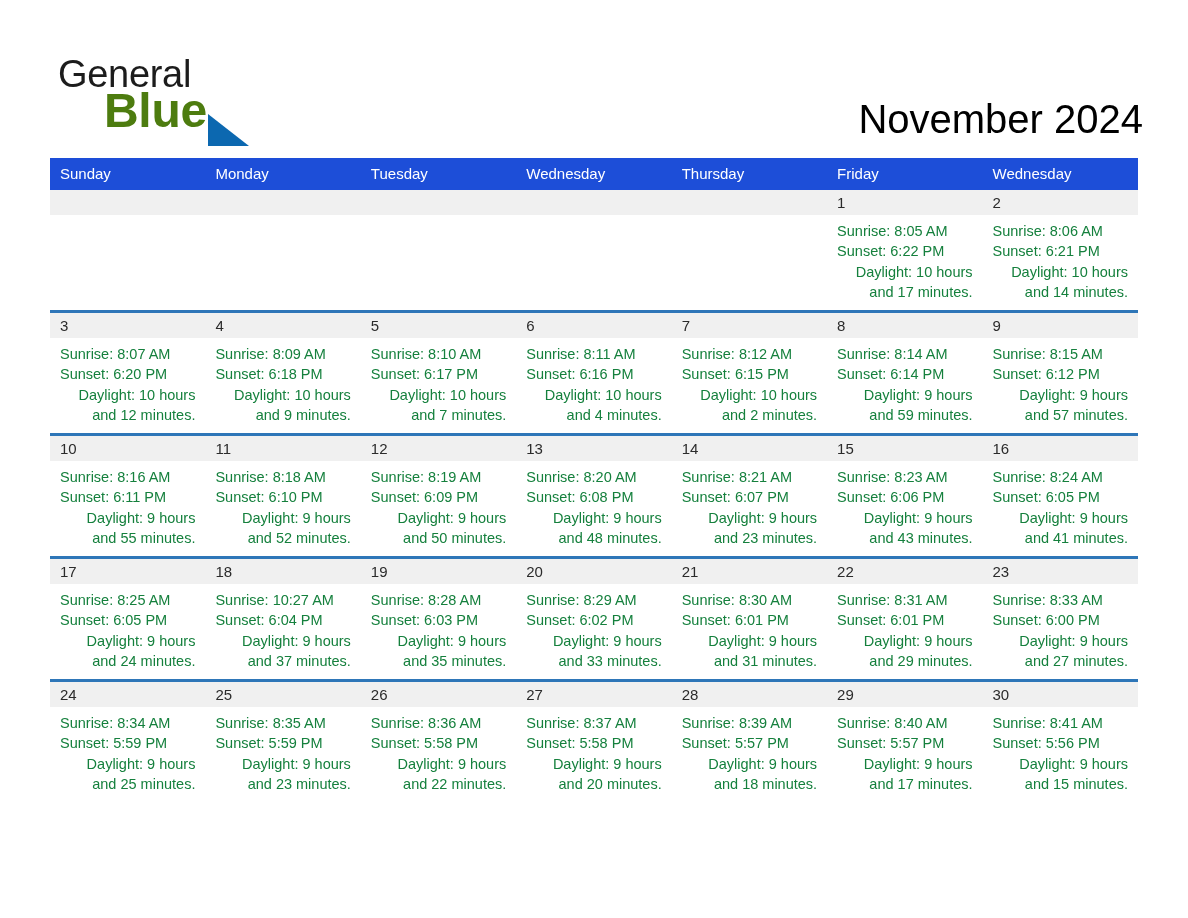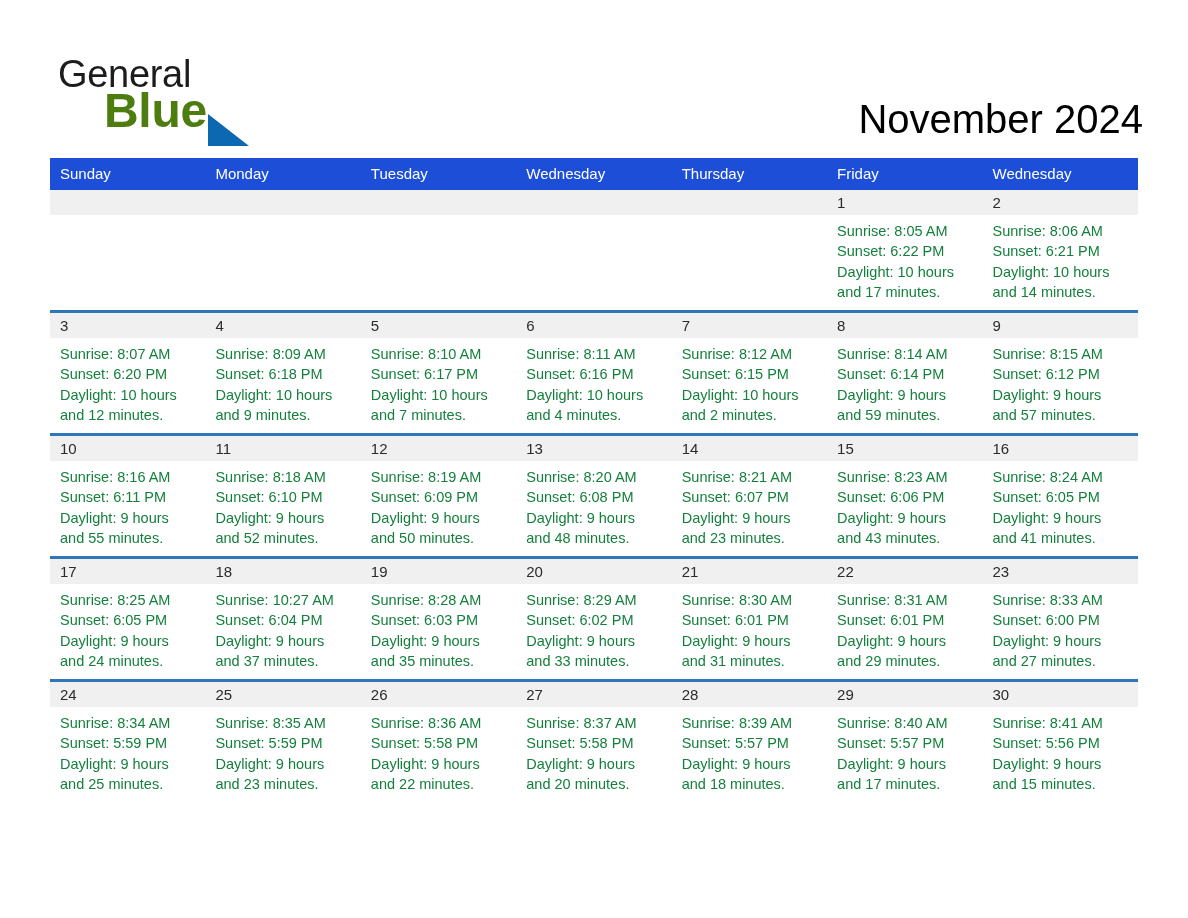--- a/index.html
+++ b/index.html
@@ -145,20 +145,21 @@
     padding: 6px 10px 0 10px;
     font-size: 14.5px;
     line-height: 20.3px;
     color: #15803d;
   }
   .info .line {
     white-space: nowrap;
   }
   .info .line.wrap {
     white-space: normal;
+    text-align: right;
   }
 </style>
 </head>
 <body>
 
 <div class="page">
 
   <div class="header">
 
     <div class="logo">

